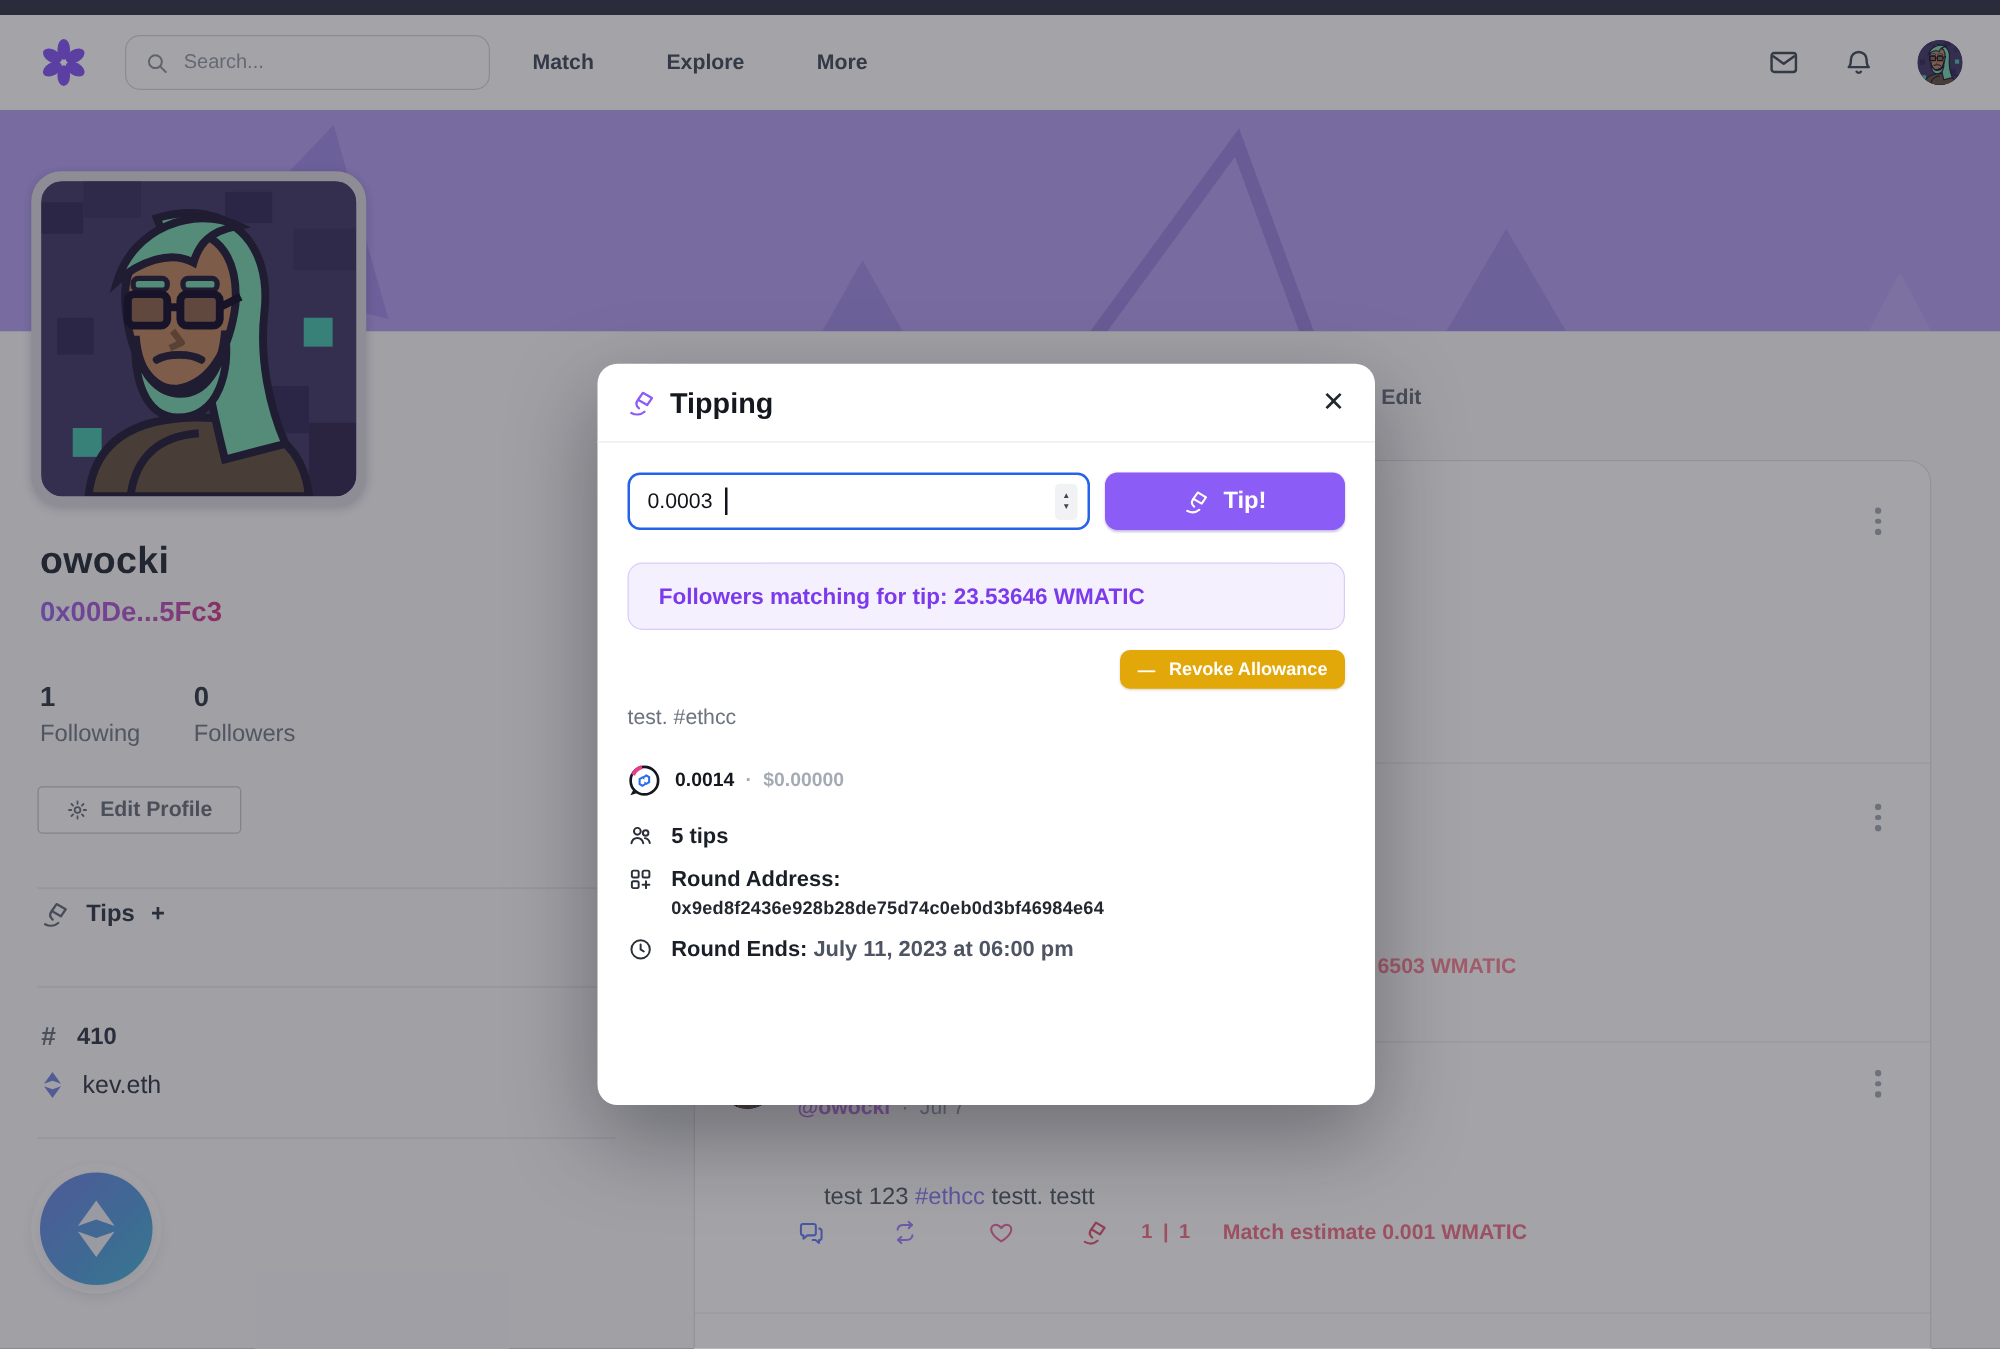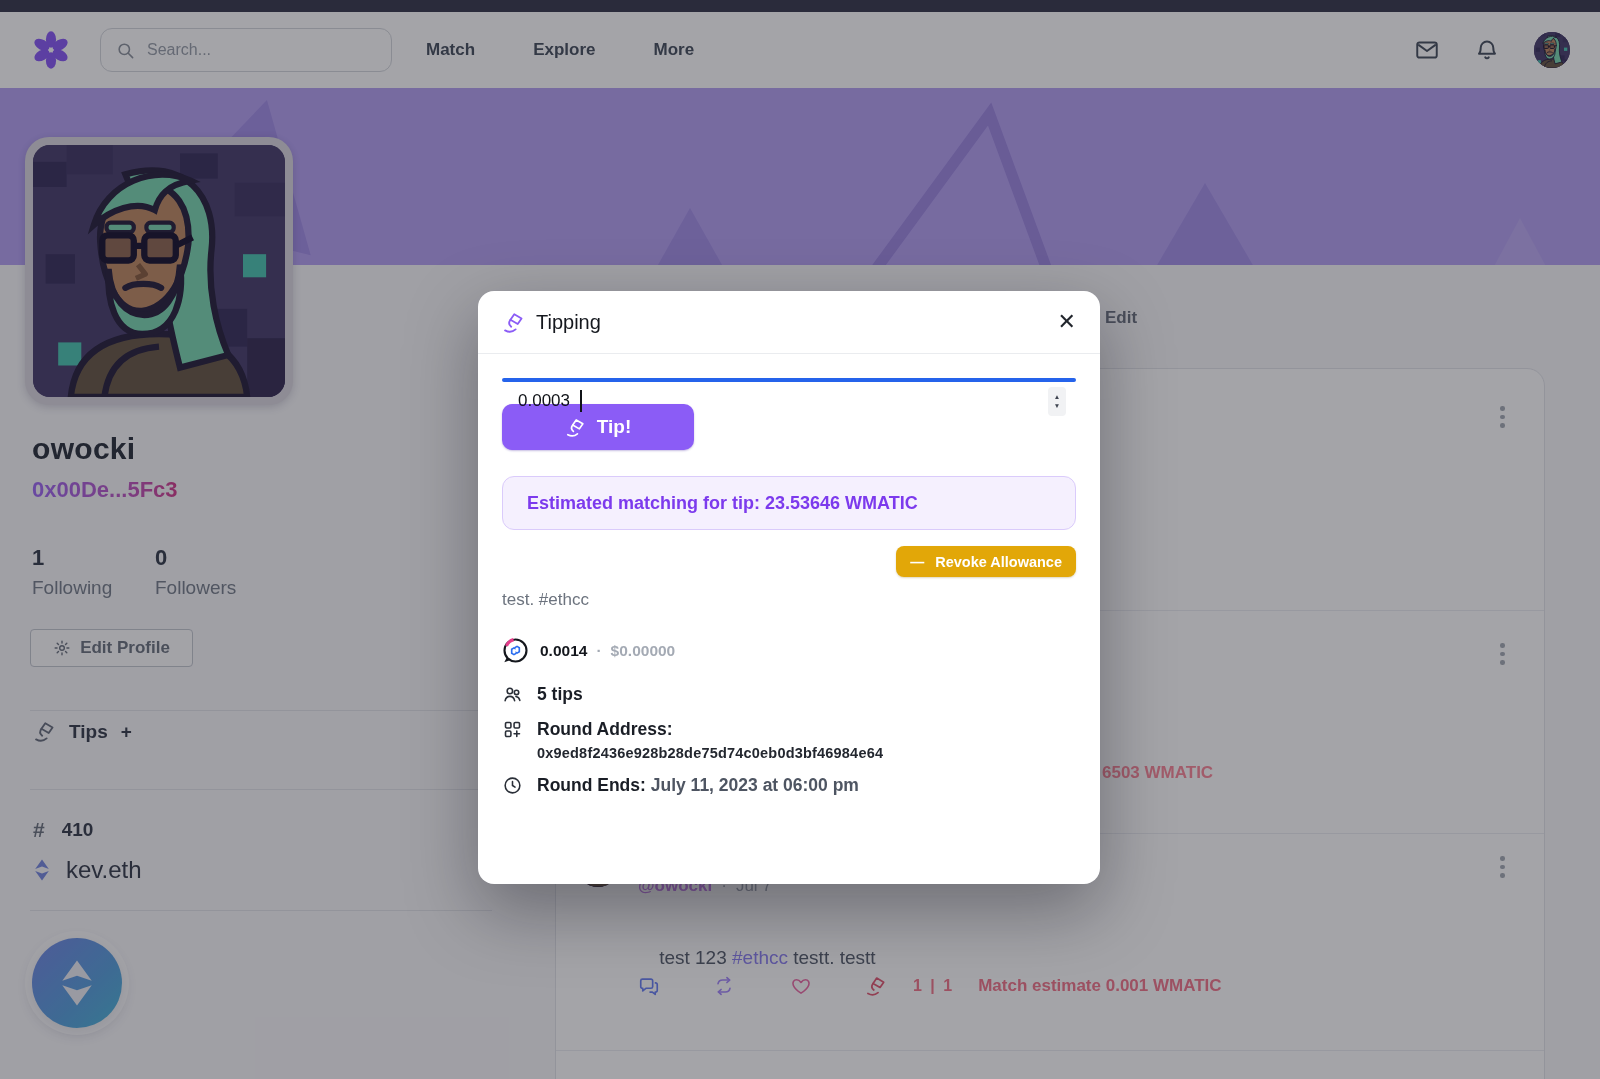--- a/index.html
+++ b/index.html
@@ -40,21 +40,21 @@
   .sdiv{height:1px;background:#E4E6EB;}
   .tips-row{left:33px;top:720px;display:flex;align-items:center;gap:13px;}
   .tips-row svg{width:23px;height:23px;color:#6B7280;}
   .tips-row .t{font-size:19px;font-weight:600;color:#3B4250;}
   .tips-row .plus{font-size:19px;font-weight:600;color:#3B4250;cursor:pointer;}
   .hash-row{left:33px;top:818px;display:flex;align-items:center;gap:17px;}
   .hash-row .h{font-size:21px;font-weight:700;color:#6F7682;}
   .hash-row .v{font-size:19px;font-weight:600;color:#3B4250;}
   .ens-row{left:30px;top:856px;display:flex;align-items:center;gap:12px;cursor:pointer;}
   .ens-row svg{width:24px;height:24px;}
-  .ens-row .v{font-size:24px;font-weight:500;color:#3B4250;}
+  .ens-row .v{font-size:20px;font-weight:500;color:#3B4250;}
   .ens-badge{left:32px;top:938px;width:90px;height:90px;border-radius:50%;
     background:linear-gradient(135deg,#7589E6 0%,#5BA2DE 60%,#4FB8D8 100%);
     box-shadow:0 0 0 7px rgba(255,255,255,.6),0 4px 14px rgba(40,40,80,.25);
     display:flex;align-items:center;justify-content:center;}
   .ens-badge svg{width:52px;height:52px;color:#EDEFF5;}
 
   
   .tab-nfts{left:1105px;top:308px;font-size:17px;font-weight:700;color:#6E7582;cursor:pointer;}
   .feedcard{left:555px;top:368px;width:990px;height:760px;background:#FFFFFF;border:1px solid #E4E6EB;border-radius:18px;box-sizing:border-box;}
   .kebab{width:6px;cursor:pointer;}
@@ -76,24 +76,24 @@
   .a-tip{color:#E35D77;margin-left:53px;}
   .a-stats{margin-left:26px;font-size:16px;font-weight:600;color:#F3798E;letter-spacing:2px;}
   .a-match{margin-left:24px;font-size:17px;font-weight:600;color:#F3798E;}
 
   
   .overlay{left:0;top:0;width:1600px;height:1079px;background:rgba(17,15,26,0.38);z-index:50;}
   .modal{left:478px;top:291px;width:622px;height:593px;background:#FFFFFF;border-radius:16px;z-index:60;
     box-shadow:0 26px 70px rgba(10,8,20,.35);box-sizing:border-box;}
   .m-head{height:62px;display:flex;align-items:center;padding:0 24px;border-bottom:1px solid #EAECEF;}
   .m-head svg{width:23px;height:23px;color:#8B5CF6;}
-  .m-title{margin-left:11px;font-size:20px;font-weight:400;color:#15181E;}
+  .m-title{margin-left:11px;font-size:23px;font-weight:700;color:#15181E;}
   .m-close{margin-left:auto;font-size:22px;color:#22262D;cursor:pointer;line-height:1;font-weight:400;}
   .m-body{padding:24px;}
-  .row1{display:flex;gap:22px;flex-direction:column;}
+  .row1{display:flex;gap:12px;}
   .amountwrap{position:relative;flex:1;height:46px;border:2px solid #2563EB;border-radius:10px;box-sizing:border-box;background:#fff;}
   .amountwrap input{position:absolute;left:14px;top:0;height:42px;width:280px;border:none;outline:none;
     font:17px "Liberation Sans",sans-serif;color:#101318;background:transparent;padding:0;}
   .caret{position:absolute;left:76px;top:10px;width:1.5px;height:22px;background:#101318;}
   .stepper{position:absolute;right:8px;top:7px;width:18px;height:29px;border-radius:4px;background:#F1F2F4;
     display:flex;flex-direction:column;align-items:center;justify-content:center;gap:3px;cursor:pointer;}
   .stepper span{font-size:6.5px;color:#3E4450;line-height:1;}
   .tipbtn{width:192px;height:46px;border-radius:10px;background:#8B5CF6;display:flex;align-items:center;justify-content:center;
     gap:11px;color:#fff;font-size:19px;font-weight:800;cursor:pointer;box-shadow:0 1px 2px rgba(70,40,160,.3);}
   .tipbtn svg{width:21px;height:21px;}
@@ -412,21 +412,21 @@
         </div>
         <div class="tipbtn">
           <svg>
               <use href="#i-tip"></use>
             </svg>
           <span>Tip!</span>
         </div>
       </div>
 
       <div class="matchbox">
-        <span class="pre">Estimated matching for tip: </span><span class="val">23.53646 WMATIC</span>
+        <span class="pre">Followers matching for tip: </span><span class="val">23.53646 WMATIC</span>
       </div>
 
       <div class="revokerow">
         <div class="revoke">
           <span class="minus">—</span>
           <span>Revoke Allowance</span>
         </div>
       </div>
 
       <div class="m-postbody">test. #ethcc</div>

